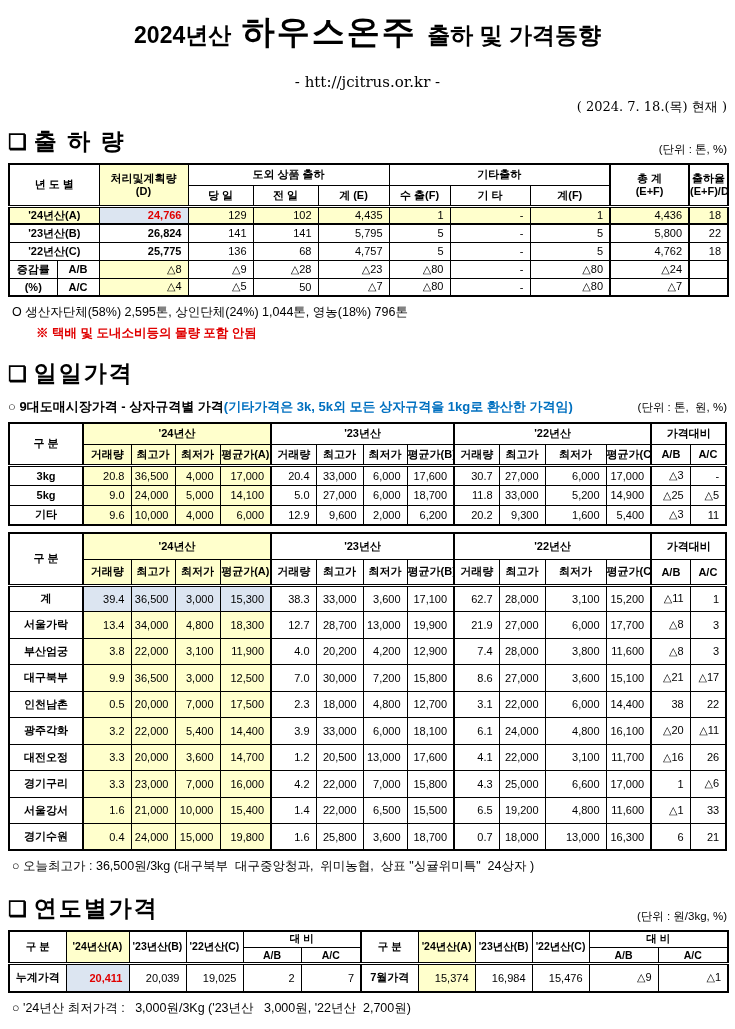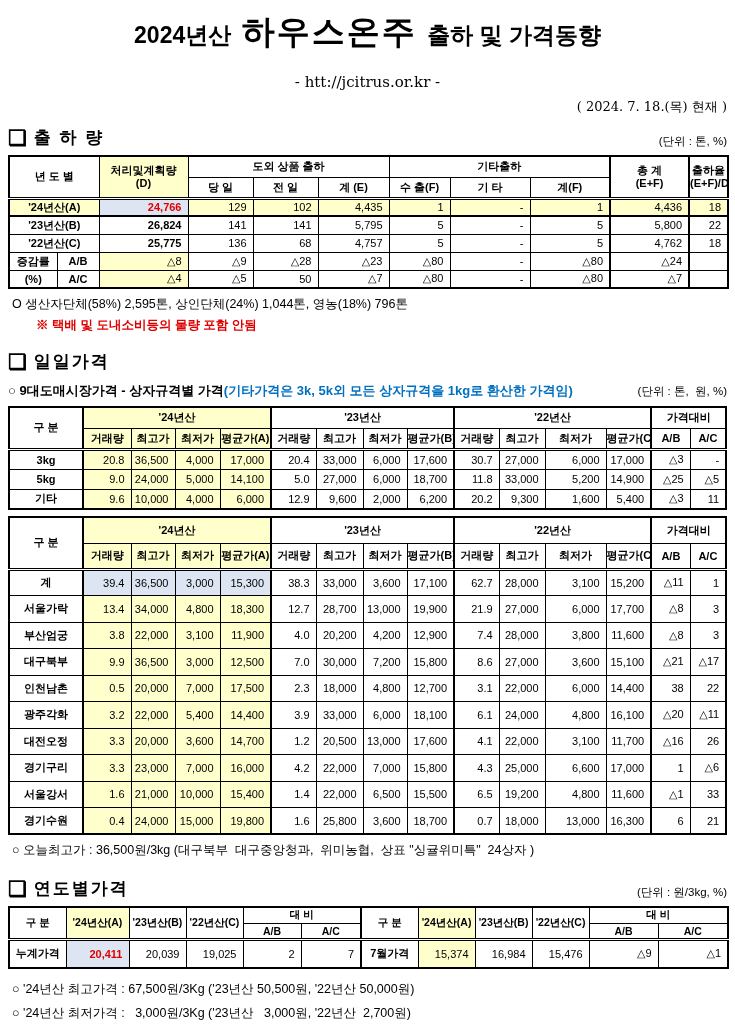--- a/index.html
+++ b/index.html
@@ -10,21 +10,21 @@
 
 .title{text-align:center;margin-top:2px;white-space:nowrap}
 .title .pre,.title .suf{font-family:Liberation Sans, sans-serif;font-weight:700;font-size:23px}
 .title .main{font-family:"Liberation Sans",sans-serif;font-weight:700;font-size:33px;letter-spacing:2px;margin:16px 6px}
 .url{text-align:center;font-family:"DejaVu Serif",serif;font-size:15px;margin-top:18px}
 .asof{text-align:right;font-family:"DejaVu Serif",serif;font-size:13px;margin-top:7px}
 
 .sec{display:flex;justify-content:space-between;align-items:flex-end;margin-top:10px}
 .sec .lft{display:flex;align-items:center}
 .sec .icon{font-size:21px;line-height:20px;font-weight:700;margin-right:7px}
-.sec .t{font-size:17px;font-weight:700;letter-spacing:2px}
+.sec .t{font-size:23px;font-weight:700;letter-spacing:2px}
 .unit{font-size:11.5px;white-space:pre}
 .subline{display:flex;justify-content:space-between;align-items:center;margin-top:9px}
 .subline .lbl13{font-size:13px;font-weight:700;white-space:nowrap}
 .subline .paren{color:var(--blue)}
 
 table{border-collapse:collapse;table-layout:fixed;border:2px solid #000;margin-top:6px}
 th,td{border:1px solid #000;font-size:11px;white-space:nowrap;overflow:hidden;padding:0}
 th{font-weight:700;text-align:center}
 td.num{text-align:right;padding-right:6px}
 td.lbl{text-align:center;font-weight:700}
@@ -582,16 +582,15 @@
         <td class="lbl gb">7월가격</td>
         <td class="num y">15,374</td>
         <td class="num">16,984</td>
         <td class="num">15,476</td>
         <td class="num">△9</td>
         <td class="num">△1</td>
       </tr>
     </tbody>
   </table>
 
-  <div class="note" style="margin-top:12px">○ '24년산 최고가격 : 67,500원/3Kg ('23년산 50,500원, '22년산 50,000원)</div>
   <div class="note">○ '24년산 최저가격 :   3,000원/3Kg ('23년산   3,000원, '22년산  2,700원)</div>
 
 </div>
 
 </body></html>

